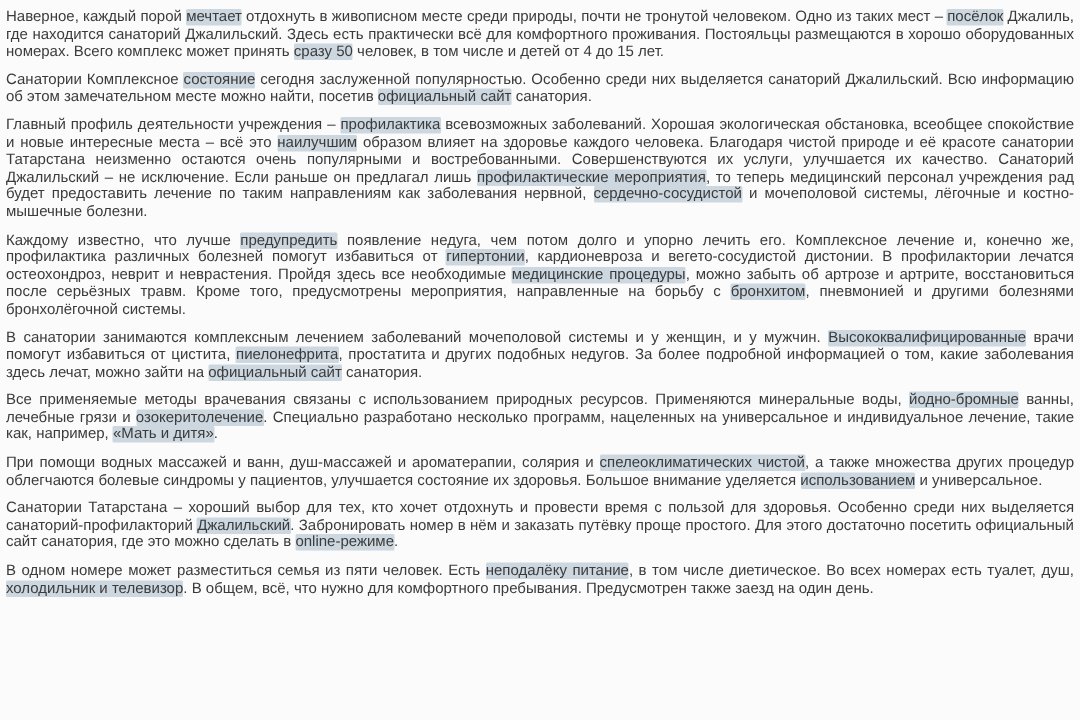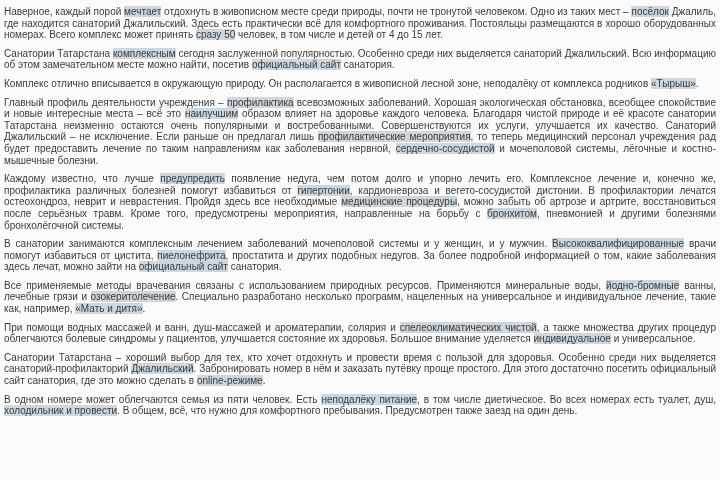--- a/index.html
+++ b/index.html
@@ -29,22 +29,21 @@
   .hl {
     background: #ccd7e0;
     border-radius: 1px;
   }
 </style>
 </head>
 <body>
 
 <div class="doc" id="doc">
     <p><span>Наверное, каждый порой </span><span class="hl">мечтает</span><span> отдохнуть в живописном месте среди природы, почти не тронутой человеком. Одно из таких мест – </span><span class="hl">посёлок</span><span> Джалиль, где находится санаторий Джалильский. Здесь есть практически всё для комфортного проживания. Постояльцы размещаются в хорошо оборудованных номерах. Всего комплекс может принять </span><span class="hl">сразу 50</span><span> человек, в том числе и детей от 4 до 15 лет.</span></p>
-    <p><span>Санатории Татарстана </span><span class="hl">комплексным</span><span> сегодня заслуженной популярностью. Особенно среди них выделяется санаторий Джалильский. Всю информацию об этом замечательном месте можно найти, посетив </span><span class="hl">официальный сайт</span><span> санатория.</span></p>
-    <p><span>Комплекс отлично вписывается в окружающую природу. Он располагается в живописной лесной зоне, неподалёку от комплекса родников </span><span class="hl">«Тырыш»</span><span>.</span></p>
+    <p><span>Санатории Комплексное </span><span class="hl">состояние</span><span> сегодня заслуженной популярностью. Особенно среди них выделяется санаторий Джалильский. Всю информацию об этом замечательном месте можно найти, посетив </span><span class="hl">официальный сайт</span><span> санатория.</span></p>
     <p><span>Главный профиль деятельности учреждения – </span><span class="hl">профилактика</span><span> всевозможных заболеваний. Хорошая экологическая обстановка, всеобщее спокойствие и новые интересные места – всё это </span><span class="hl">наилучшим</span><span> образом влияет на здоровье каждого человека. Благодаря чистой природе и её красоте санатории Татарстана неизменно остаются очень популярными и востребованными. Совершенствуются их услуги, улучшается их качество. Санаторий Джалильский – не исключение. Если раньше он предлагал лишь </span><span class="hl">профилактические мероприятия</span><span>, то теперь медицинский персонал учреждения рад будет предоставить лечение по таким направлениям как заболевания нервной, </span><span class="hl">сердечно-сосудистой</span><span> и мочеполовой системы, лёгочные и костно-мышечные болезни.</span></p>
     <p><span>Каждому известно, что лучше </span><span class="hl">предупредить</span><span> появление недуга, чем потом долго и упорно лечить его. Комплексное лечение и, конечно же, профилактика различных болезней помогут избавиться от </span><span class="hl">гипертонии</span><span>, кардионевроза и вегето-сосудистой дистонии. В профилактории лечатся остеохондроз, неврит и неврастения. Пройдя здесь все необходимые </span><span class="hl">медицинские процедуры</span><span>, можно забыть об артрозе и артрите, восстановиться после серьёзных травм. Кроме того, предусмотрены мероприятия, направленные на борьбу с </span><span class="hl">бронхитом</span><span>, пневмонией и другими болезнями бронхолёгочной системы.</span></p>
     <p><span>В санатории занимаются комплексным лечением заболеваний мочеполовой системы и у женщин, и у мужчин. </span><span class="hl">Высококвалифицированные</span><span> врачи помогут избавиться от цистита, </span><span class="hl">пиелонефрита</span><span>, простатита и других подобных недугов. За более подробной информацией о том, какие заболевания здесь лечат, можно зайти на </span><span class="hl">официальный сайт</span><span> санатория.</span></p>
     <p><span>Все применяемые методы врачевания связаны с использованием природных ресурсов. Применяются минеральные воды, </span><span class="hl">йодно-бромные</span><span> ванны, лечебные грязи и </span><span class="hl">озокеритолечение</span><span>. Специально разработано несколько программ, нацеленных на универсальное и индивидуальное лечение, такие как, например, </span><span class="hl">«Мать и дитя»</span><span>.</span></p>
-    <p><span>При помощи водных массажей и ванн, душ-массажей и ароматерапии, солярия и </span><span class="hl">спелеоклиматических чистой</span><span>, а также множества других процедур облегчаются болевые синдромы у пациентов, улучшается состояние их здоровья. Большое внимание уделяется </span><span class="hl">индивидуальное</span><span> и универсальное.</span></p>
+    <p><span>При помощи водных массажей и ванн, душ-массажей и ароматерапии, солярия и </span><span class="hl">спелеоклиматических чистой</span><span>, а также множества других процедур облегчаются болевые синдромы у пациентов, улучшается состояние их здоровья. Большое внимание уделяется </span><span class="hl">использованием</span><span> и универсальное.</span></p>
     <p><span>Санатории Татарстана – хороший выбор для тех, кто хочет отдохнуть и провести время с пользой для здоровья. Особенно среди них выделяется санаторий-профилакторий </span><span class="hl">Джалильский</span><span>. Забронировать номер в нём и заказать путёвку проще простого. Для этого достаточно посетить официальный сайт санатория, где это можно сделать в </span><span class="hl">online-режиме</span><span>.</span></p>
-    <p><span>В одном номере может облегчаются семья из пяти человек. Есть </span><span class="hl">неподалёку питание</span><span>, в том числе диетическое. Во всех номерах есть туалет, душ, </span><span class="hl">холодильник и провести</span><span>. В общем, всё, что нужно для комфортного пребывания. Предусмотрен также заезд на один день.</span></p>
+    <p><span>В одном номере может разместиться семья из пяти человек. Есть </span><span class="hl">неподалёку питание</span><span>, в том числе диетическое. Во всех номерах есть туалет, душ, </span><span class="hl">холодильник и телевизор</span><span>. В общем, всё, что нужно для комфортного пребывания. Предусмотрен также заезд на один день.</span></p>
   </div>
 
 </body></html>

